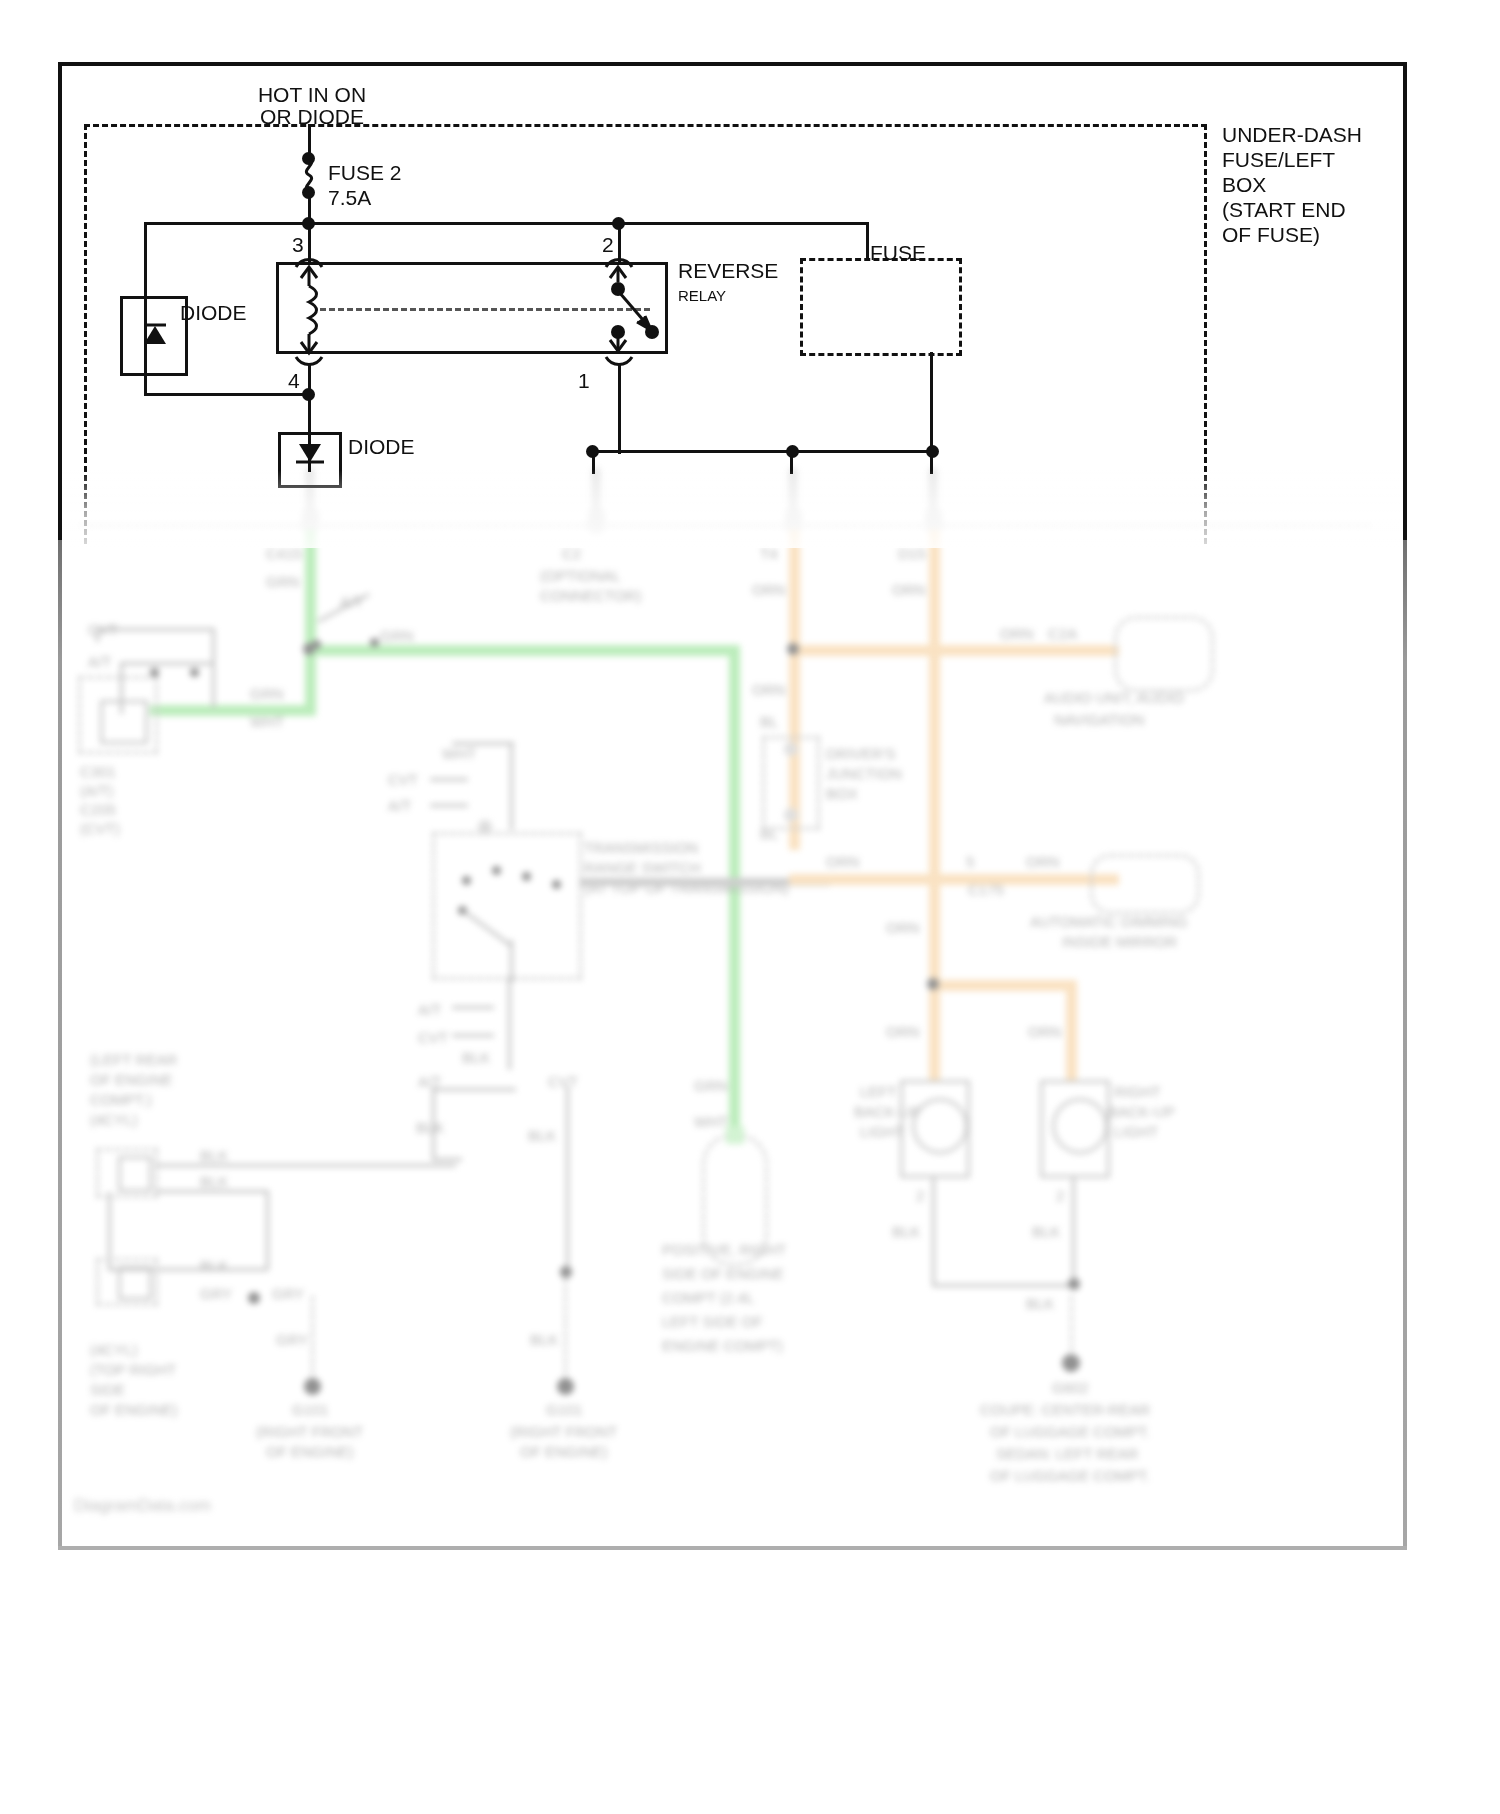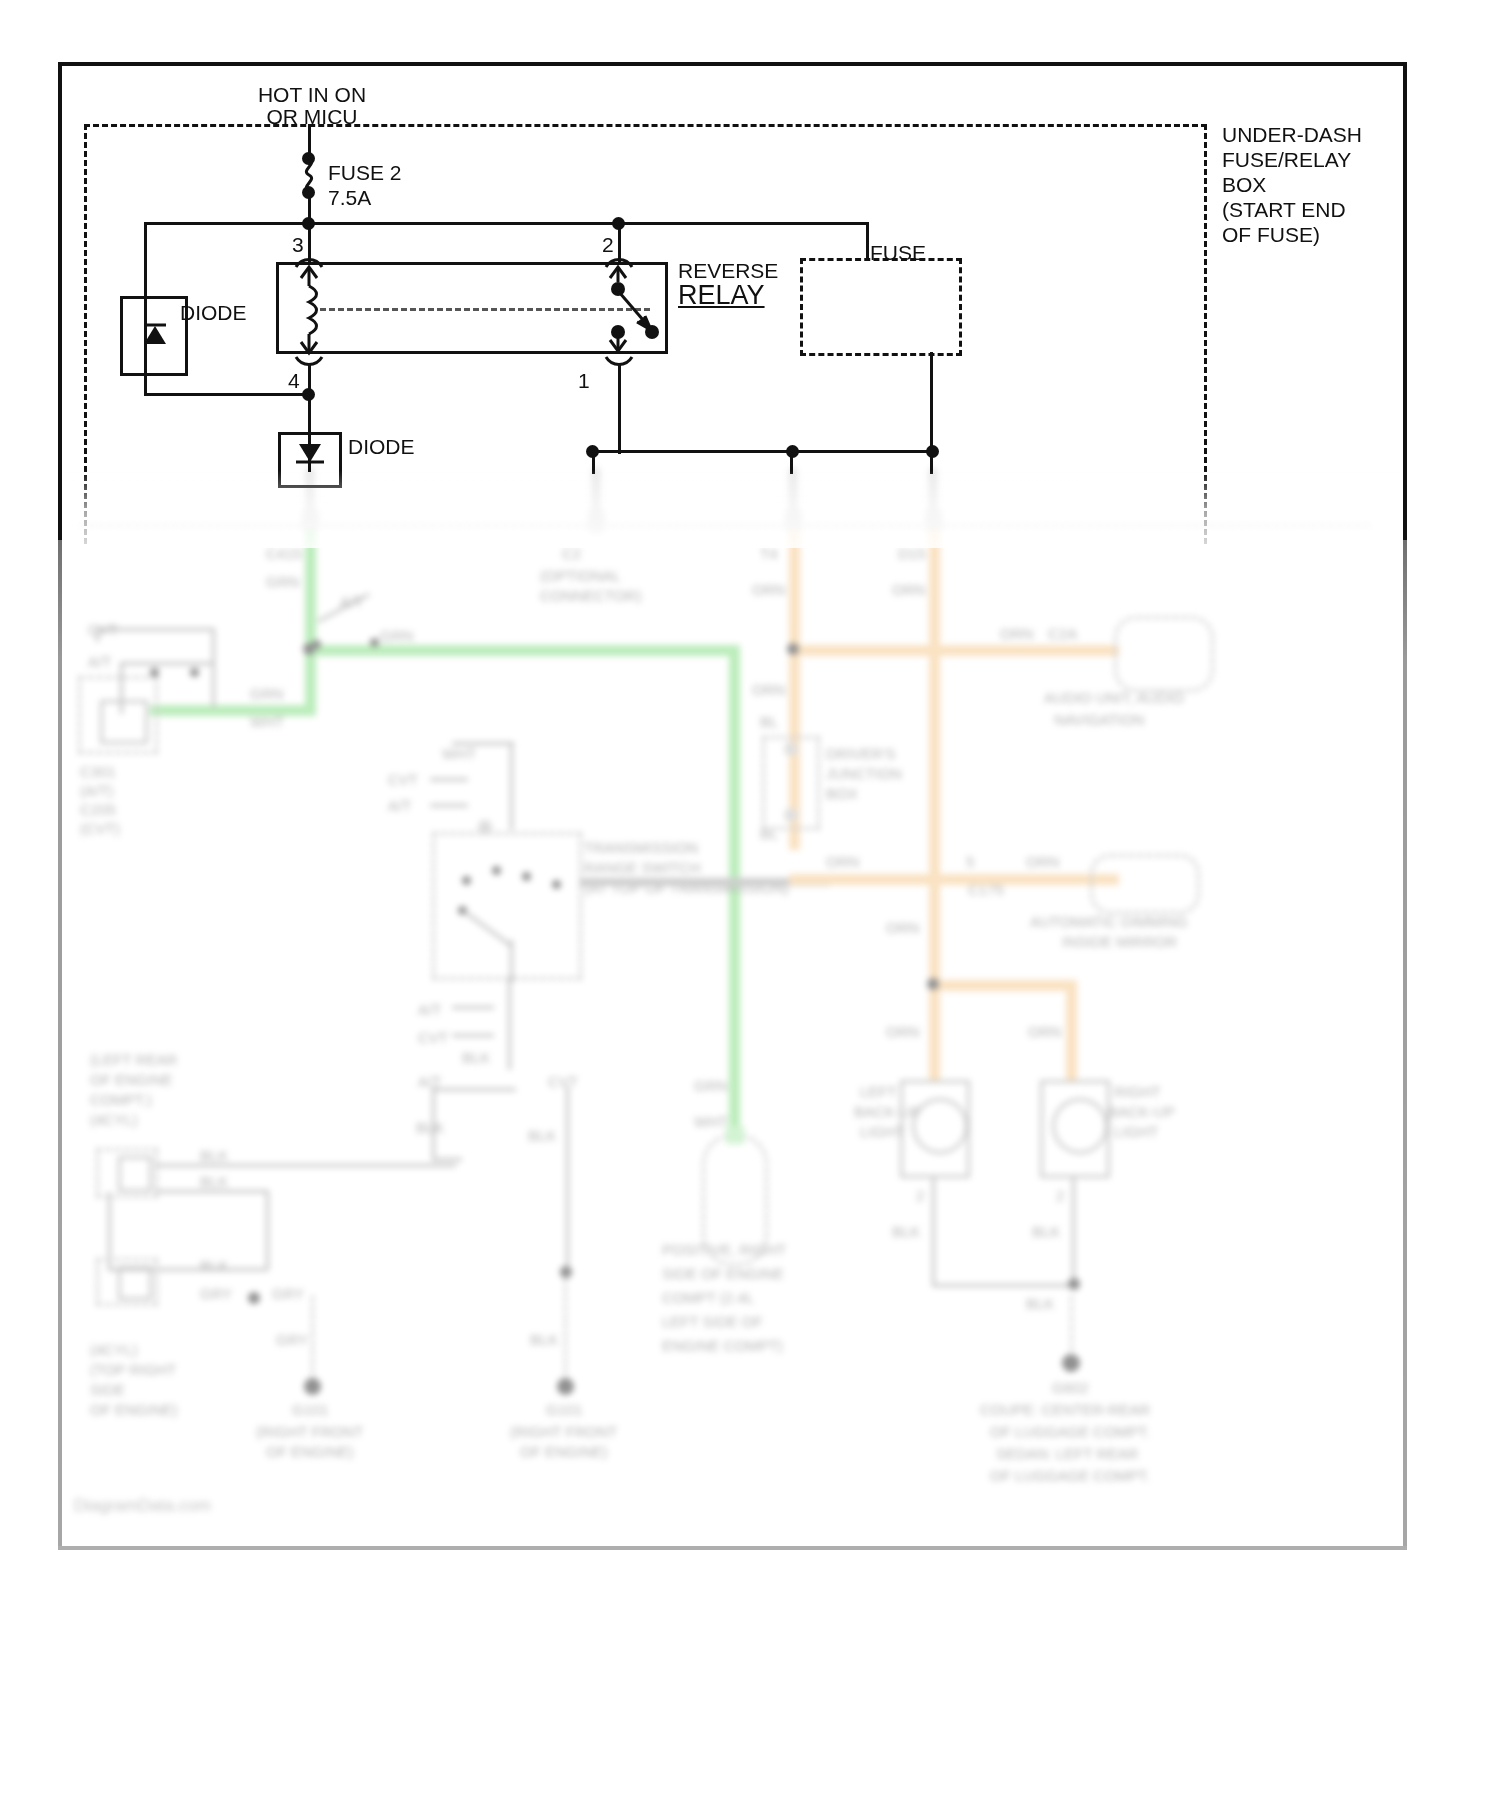--- a/index.html
+++ b/index.html
@@ -272,24 +272,24 @@
 
   </div>
 
   <div class="layer">
 
     <div style="position:absolute;left:84px;top:124px;width:1123px;height:0;border-top:3px dashed #111;"></div>
     <div style="position:absolute;left:84px;top:124px;width:0;height:420px;border-left:3px dashed #111;"></div>
     <div style="position:absolute;left:1204px;top:124px;width:0;height:420px;border-left:3px dashed #111;"></div>
 
     <div class="txt lbl-ctr" style="left:200px;top:82px;width:224px;font-size:21px;">HOT IN ON</div>
-    <div class="txt lbl-ctr" style="left:200px;top:104px;width:224px;font-size:21px;">OR MICU</div>
+    <div class="txt lbl-ctr" style="left:200px;top:104px;width:224px;font-size:21px;">OR DIODE</div>
 
     <div class="txt" style="left:1222px;top:122px;font-size:21px;">UNDER-DASH</div>
-    <div class="txt" style="left:1222px;top:147px;font-size:21px;">FUSE/RELAY</div>
+    <div class="txt" style="left:1222px;top:147px;font-size:21px;">FUSE/LEFT</div>
     <div class="txt" style="left:1222px;top:172px;font-size:21px;">BOX</div>
     <div class="txt" style="left:1222px;top:197px;font-size:21px;">(START END</div>
     <div class="txt" style="left:1222px;top:222px;font-size:21px;">OF FUSE)</div>
 
     <div class="ln vl" style="left:308px;top:124px;height:36px;"></div>
     <div class="dot" style="left:302px;top:152px;"></div>
 
     <svg style="position:absolute;left:296px;top:158px;" width="30" height="34">
       <path d="M13 1 C 22 6, 4 12, 13 17 C 22 22, 4 28, 13 33" stroke="#111" stroke-width="3" fill="none"></path>
     </svg>
@@ -315,21 +315,21 @@
     <div class="ln vl" style="left:618px;top:222px;height:40px;"></div>
     <svg style="position:absolute;left:604px;top:256px;" width="32" height="14">
       <path d="M2 11 C 8 1, 22 1, 28 11" stroke="#111" stroke-width="3" fill="none"></path>
     </svg>
 
     <div class="box" style="left:276px;top:262px;width:392px;height:92px;"></div>
 
     <div style="position:absolute;left:320px;top:308px;width:330px;height:0;border-top:3px dashed #555;"></div>
 
     <div class="txt" style="left:678px;top:258px;font-size:21px;">REVERSE</div>
-    <div class="txt" style="left:678px;top:283px;font-size:27px;text-decoration:underline;">RELAY</div>
+    <div class="txt" style="left:678px;top:283px;font-size:15px;">RELAY</div>
 
     <svg style="position:absolute;left:292px;top:264px;" width="34" height="92">
       <line x1="17" y1="4" x2="17" y2="22" stroke="#111" stroke-width="3"></line>
       <polyline points="9,14 17,3 25,14" stroke="#111" stroke-width="3" fill="none"></polyline>
       <path d="M17 22 C 27 27, 27 33, 17 38 C 27 43, 27 49, 17 54 C 27 59, 27 65, 17 70" stroke="#111" stroke-width="3" fill="none"></path>
       <line x1="17" y1="70" x2="17" y2="88" stroke="#111" stroke-width="3"></line>
       <polyline points="9,78 17,89 25,78" stroke="#111" stroke-width="3" fill="none"></polyline>
     </svg>
 
     <svg style="position:absolute;left:600px;top:262px;" width="70" height="92">

